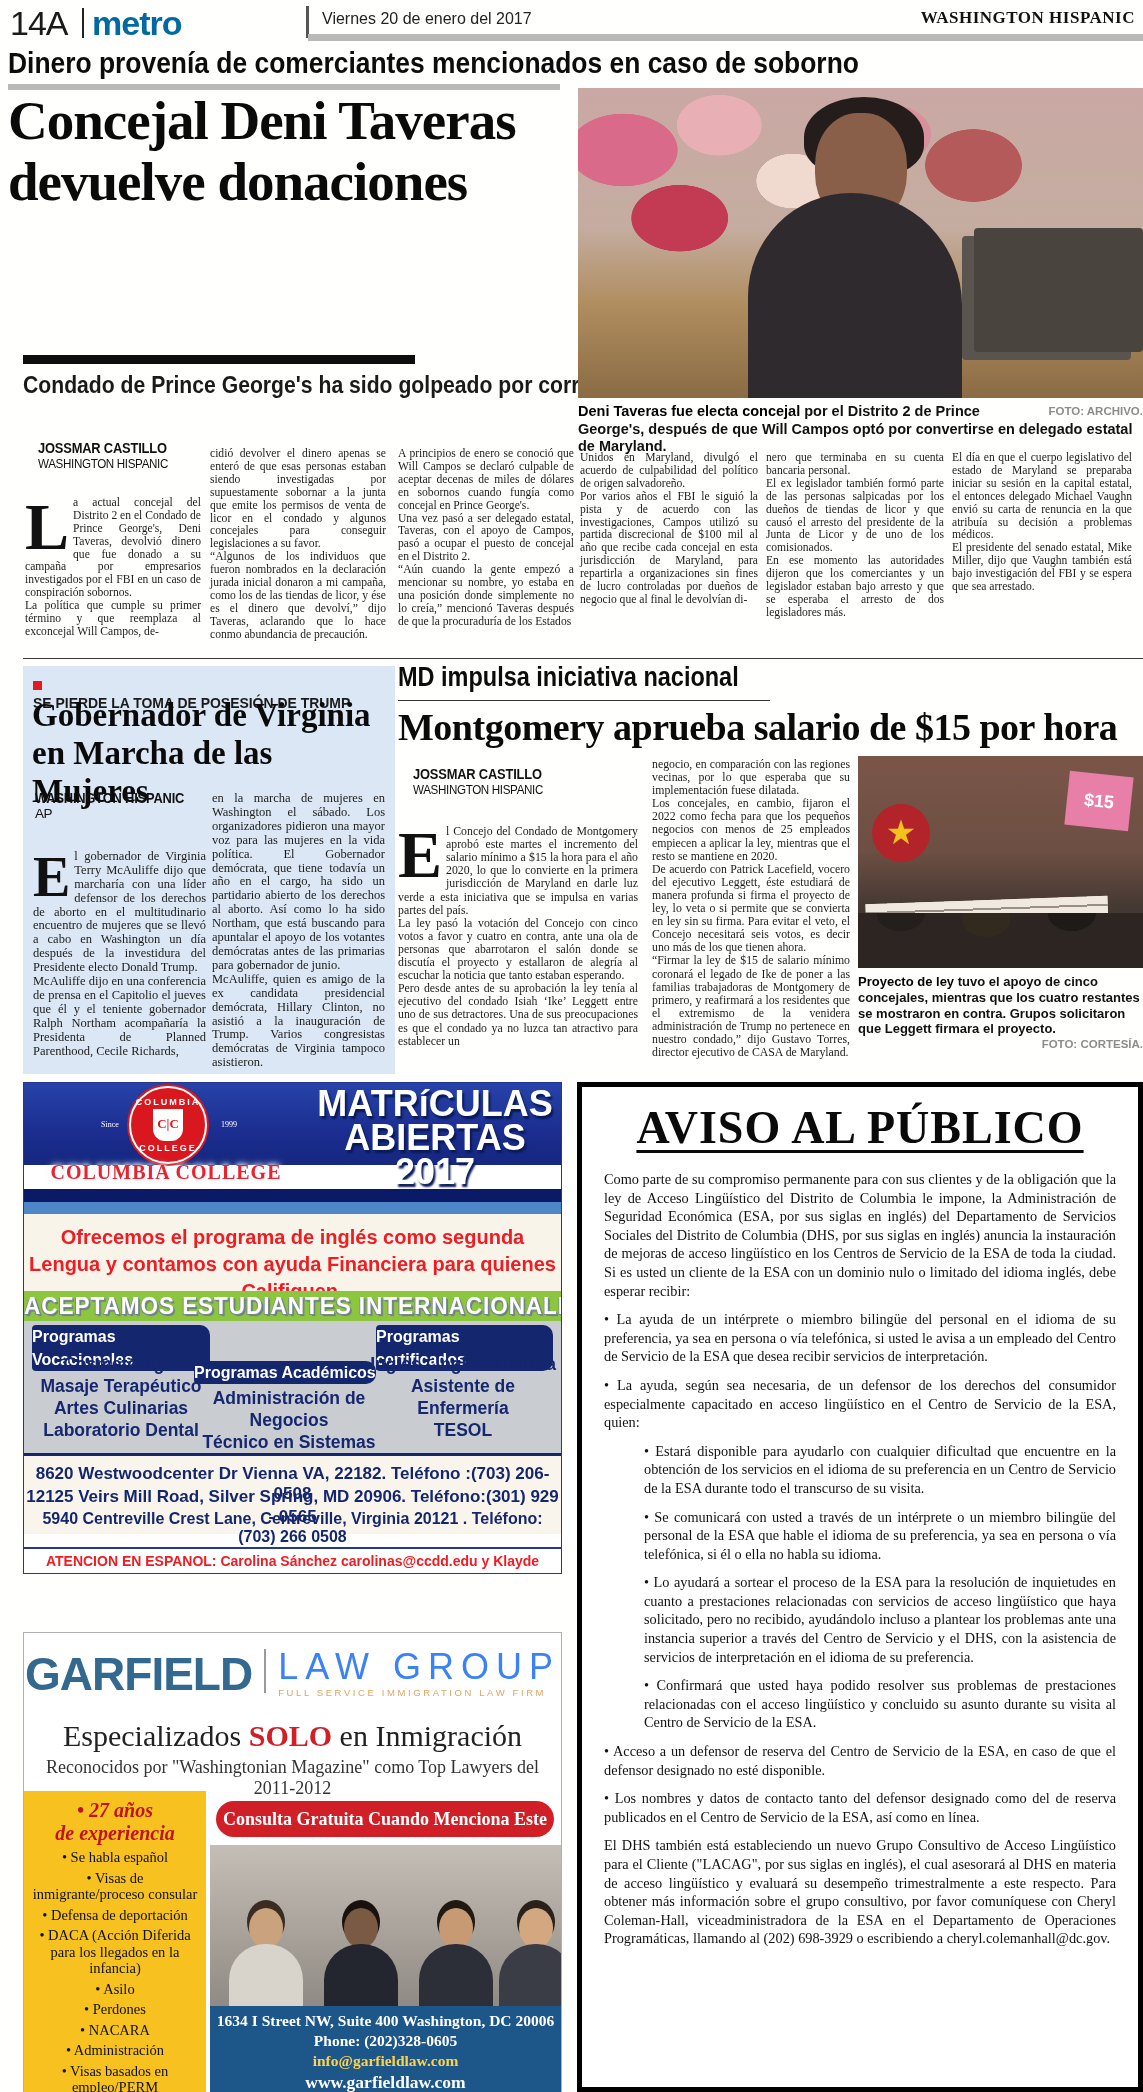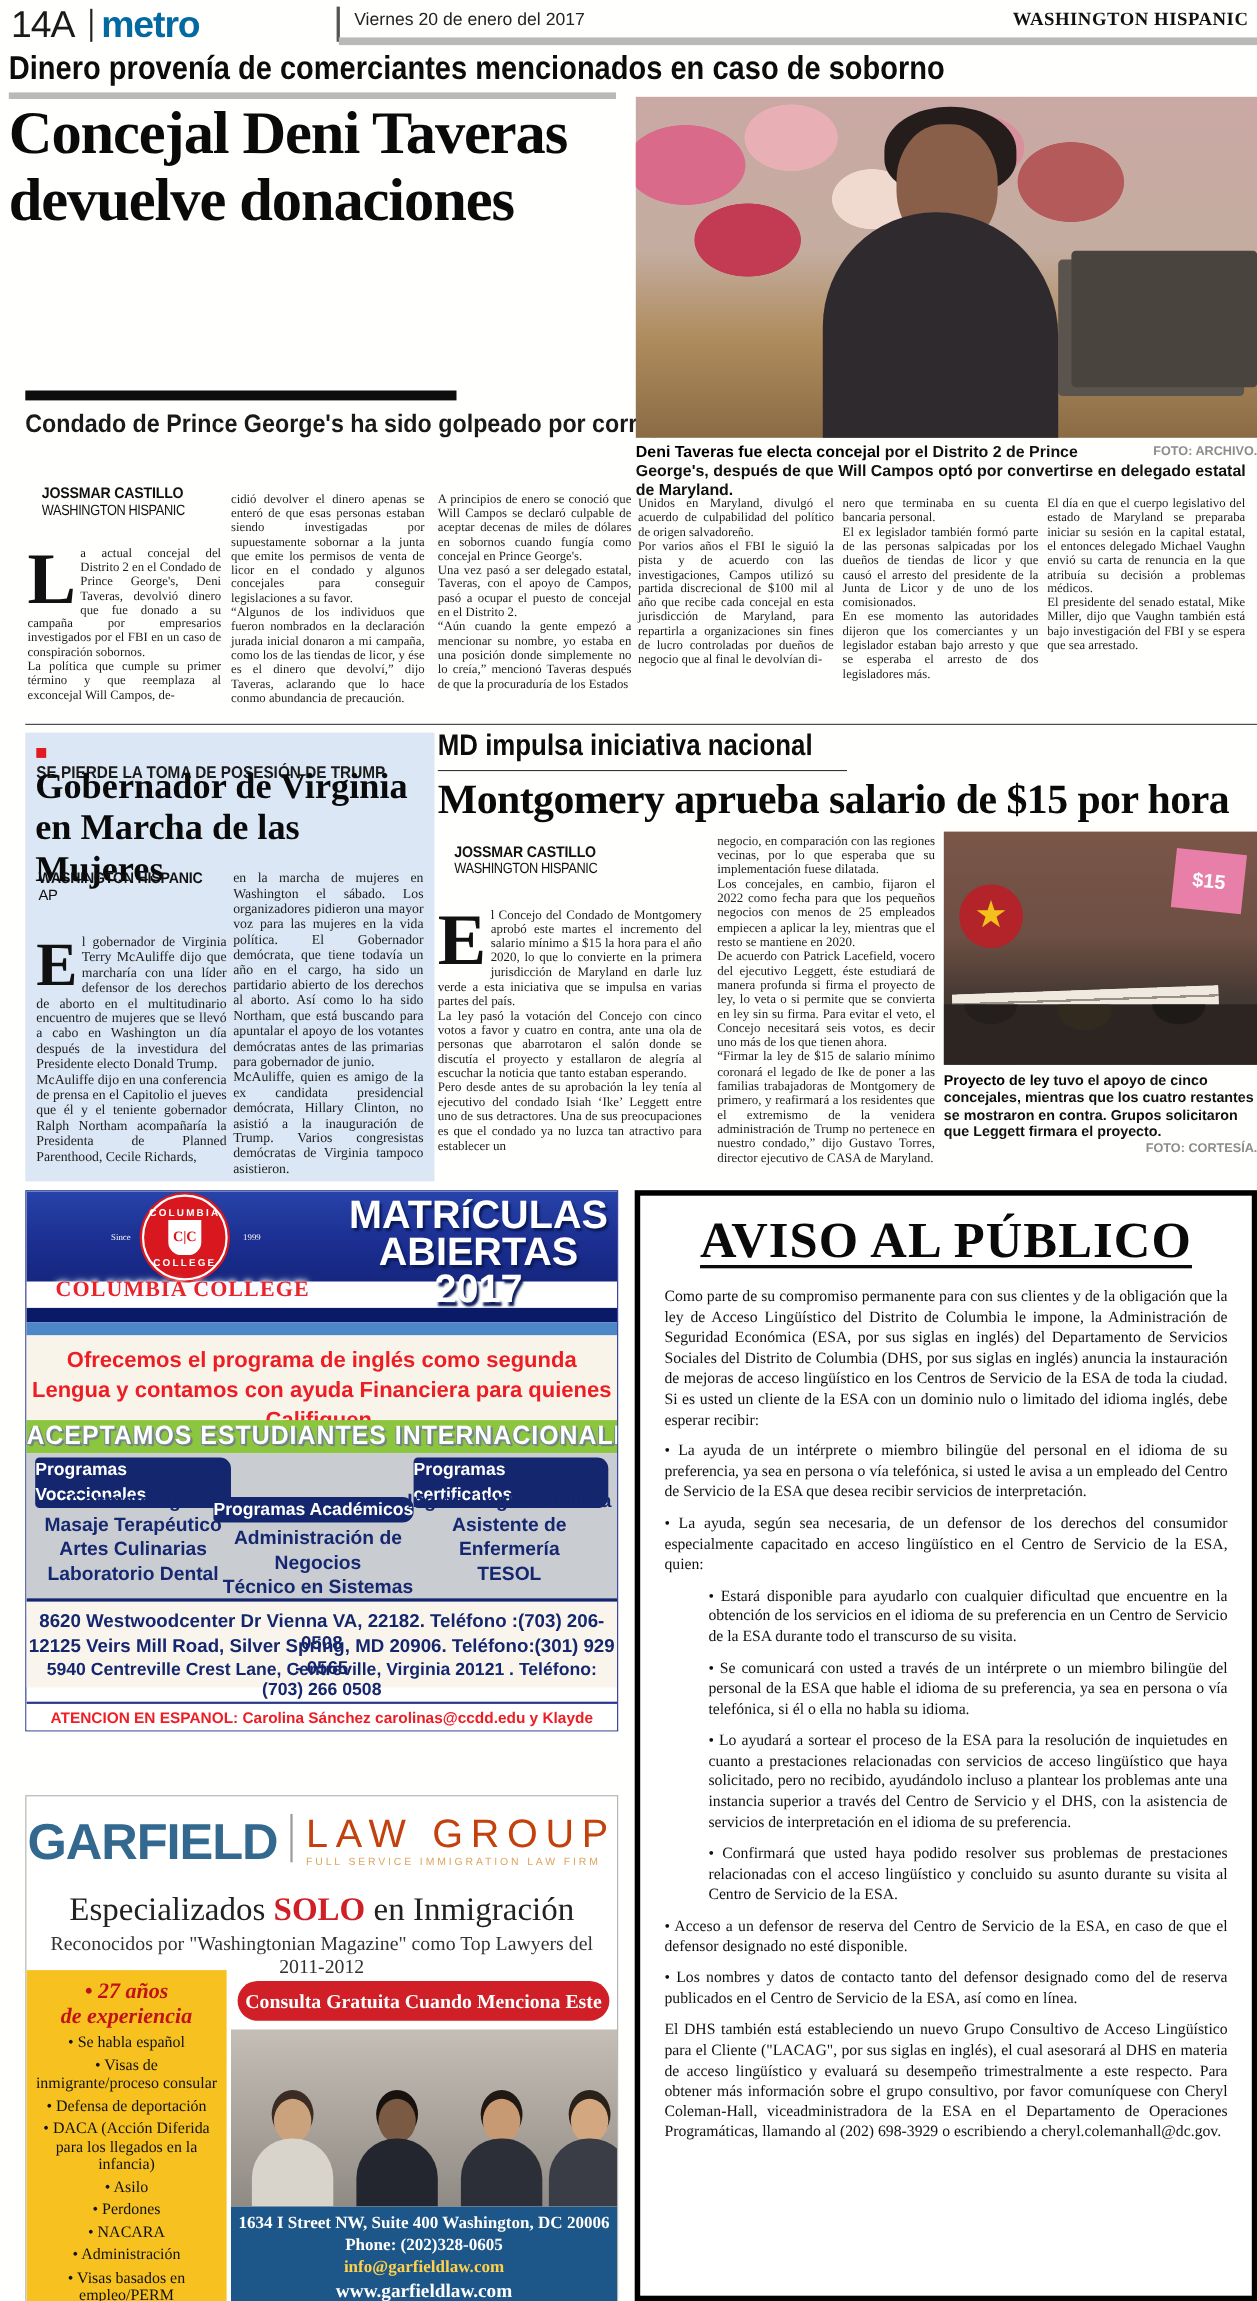--- a/index.html
+++ b/index.html
@@ -140,21 +140,21 @@
 
   
   .gf-ad{position:absolute;left:23px;top:1632px;width:537px;height:460px;border:1px solid #b0b0b0;
       background:#fff;overflow:hidden;}
   .gf-brandrow{position:absolute;left:0;top:14px;width:537px;text-align:center;}
   .gf-brand1{font-family:"Liberation Sans",sans-serif;font-size:46px;font-weight:700;color:#33688f;
       letter-spacing:-1px;vertical-align:top;}
   .gf-div{display:inline-block;width:2px;height:44px;background:#9a9a9a;margin:2px 8px 0 8px;
       vertical-align:top;}
   .gf-right{display:inline-block;text-align:left;vertical-align:top;}
-  .gf-brand2{font-family:"Liberation Sans",sans-serif;font-size:36px;color:#c2410c;
+  .gf-brand2{font-family:"Liberation Sans",sans-serif;font-size:36px;color:#3b82f6;
       letter-spacing:7px;line-height:40px;}
   .gf-tag{font-family:"Liberation Sans",sans-serif;font-size:9.5px;color:#dca55f;
       letter-spacing:2.6px;}
   .gf-title{position:absolute;left:0;top:86px;width:537px;text-align:center;font-size:30px;color:#222;}
   .gf-title .solo{color:#d01f26;font-weight:700;}
   .gf-sub{position:absolute;left:0;top:124px;width:537px;text-align:center;font-size:18px;color:#333;}
   .gf-yellow{position:absolute;left:0;top:158px;width:182px;height:302px;background:#f7c220;
       text-align:center;padding-top:8px;box-sizing:border-box;}
   .gf-exp{color:#c1121c;font-style:italic;font-weight:700;font-size:20px;line-height:23px;}
   .gf-bullet{font-size:14.5px;line-height:16.5px;color:#111;padding:0 8px;margin-top:4px;}

